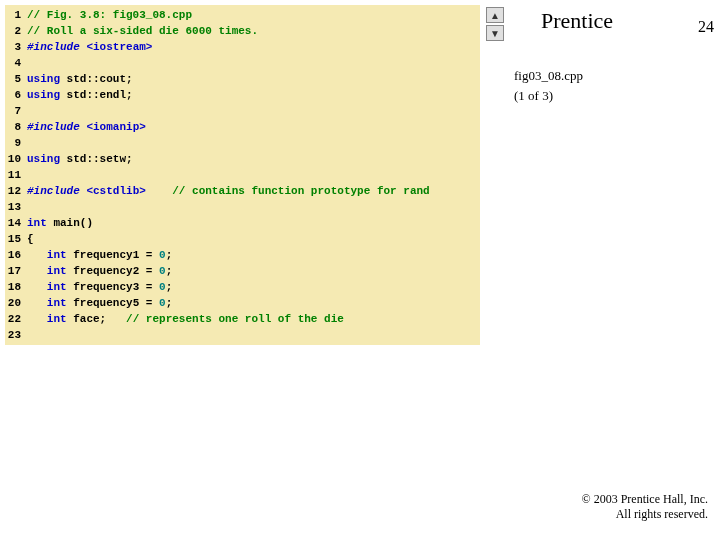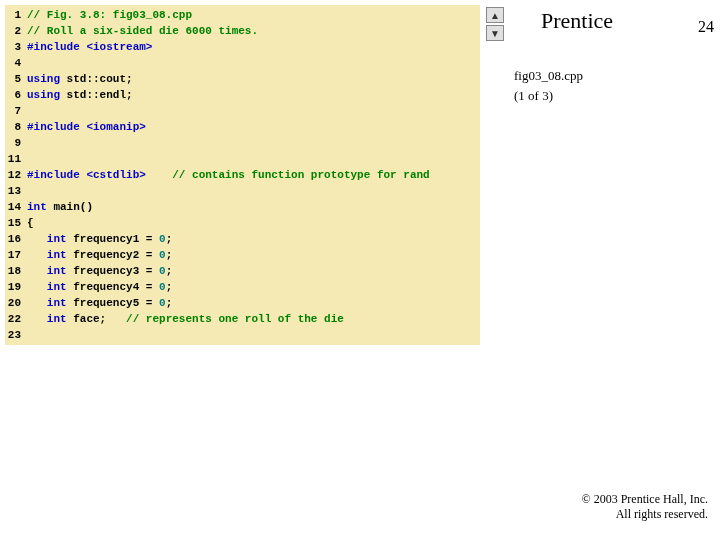--- a/index.html
+++ b/index.html
@@ -31,21 +31,21 @@
     width: 22px;
     text-align: right;
     padding-right: 6px;
     color: #000;
   }
   .code {
     flex: 1;
     color: #000;
   }
   .cm { color: #008000; }   
-  .pp { color: #0000cc; }   
+  .pp { color: #0000cc; font-style: italic; }   
   .kw { color: #0000cc; }   
   .id { color: #000; }
   .num { color: #008080; }  
   .sidebar {
     position: absolute;
     top: 2px;
     right: 4px;
     width: 230px;
   }
   .arrow-buttons {
@@ -108,29 +108,29 @@
 <div class="code-block" id="code-container">
     <div class="code-line"><span class="lineno">1</span><span class="code"><span class="cm">// Fig. 3.8: fig03_08.cpp</span></span></div>
     <div class="code-line"><span class="lineno">2</span><span class="code"><span class="cm">// Roll a six-sided die 6000 times.</span></span></div>
     <div class="code-line"><span class="lineno">3</span><span class="code"><span class="pp">#include </span><span class="kw">&lt;iostream&gt;</span></span></div>
     <div class="code-line"><span class="lineno">4</span><span class="code">&nbsp;</span></div>
     <div class="code-line"><span class="lineno">5</span><span class="code"><span class="kw">using </span><span class="id">std::cout;</span></span></div>
     <div class="code-line"><span class="lineno">6</span><span class="code"><span class="kw">using </span><span class="id">std::endl;</span></span></div>
     <div class="code-line"><span class="lineno">7</span><span class="code">&nbsp;</span></div>
     <div class="code-line"><span class="lineno">8</span><span class="code"><span class="pp">#include </span><span class="kw">&lt;iomanip&gt;</span></span></div>
     <div class="code-line"><span class="lineno">9</span><span class="code">&nbsp;</span></div>
+    <div class="code-line"><span class="lineno">10</span><span class="code"><span class="kw">using </span><span class="id">std::setw;</span></span></div>
     <div class="code-line"><span class="lineno">11</span><span class="code">&nbsp;</span></div>
     <div class="code-line"><span class="lineno">12</span><span class="code"><span class="pp">#include </span><span class="kw">&lt;cstdlib&gt;</span><span class="id">    </span><span class="cm">// contains function prototype for rand</span></span></div>
     <div class="code-line"><span class="lineno">13</span><span class="code">&nbsp;</span></div>
     <div class="code-line"><span class="lineno">14</span><span class="code"><span class="kw">int </span><span class="id">main()</span></span></div>
     <div class="code-line"><span class="lineno">15</span><span class="code"><span class="id">{</span></span></div>
     <div class="code-line"><span class="lineno">16</span><span class="code"><span class="id">   </span><span class="kw">int </span><span class="id">frequency1 = </span><span class="num">0</span><span class="id">;</span></span></div>
     <div class="code-line"><span class="lineno">17</span><span class="code"><span class="id">   </span><span class="kw">int </span><span class="id">frequency2 = </span><span class="num">0</span><span class="id">;</span></span></div>
     <div class="code-line"><span class="lineno">18</span><span class="code"><span class="id">   </span><span class="kw">int </span><span class="id">frequency3 = </span><span class="num">0</span><span class="id">;</span></span></div>
-    <div class="code-line"><span class="lineno">19</span><span class="code"><span class="id">   </span><span class="kw">int </span><span class="id">frequency4 = </span><span class="num">0</span><span class="id">;</span></span></div>
     <div class="code-line"><span class="lineno">20</span><span class="code"><span class="id">   </span><span class="kw">int </span><span class="id">frequency5 = </span><span class="num">0</span><span class="id">;</span></span></div>
     <div class="code-line"><span class="lineno">22</span><span class="code"><span class="id">   </span><span class="kw">int </span><span class="id">face;   </span><span class="cm">// represents one roll of the die</span></span></div>
     <div class="code-line"><span class="lineno">23</span><span class="code">&nbsp;</span></div>
   </div>
 
 <div class="sidebar">
   <div class="arrow-buttons">
     <div class="arrow-btn">▲</div>
     <div class="arrow-btn">▼</div>
   </div>

